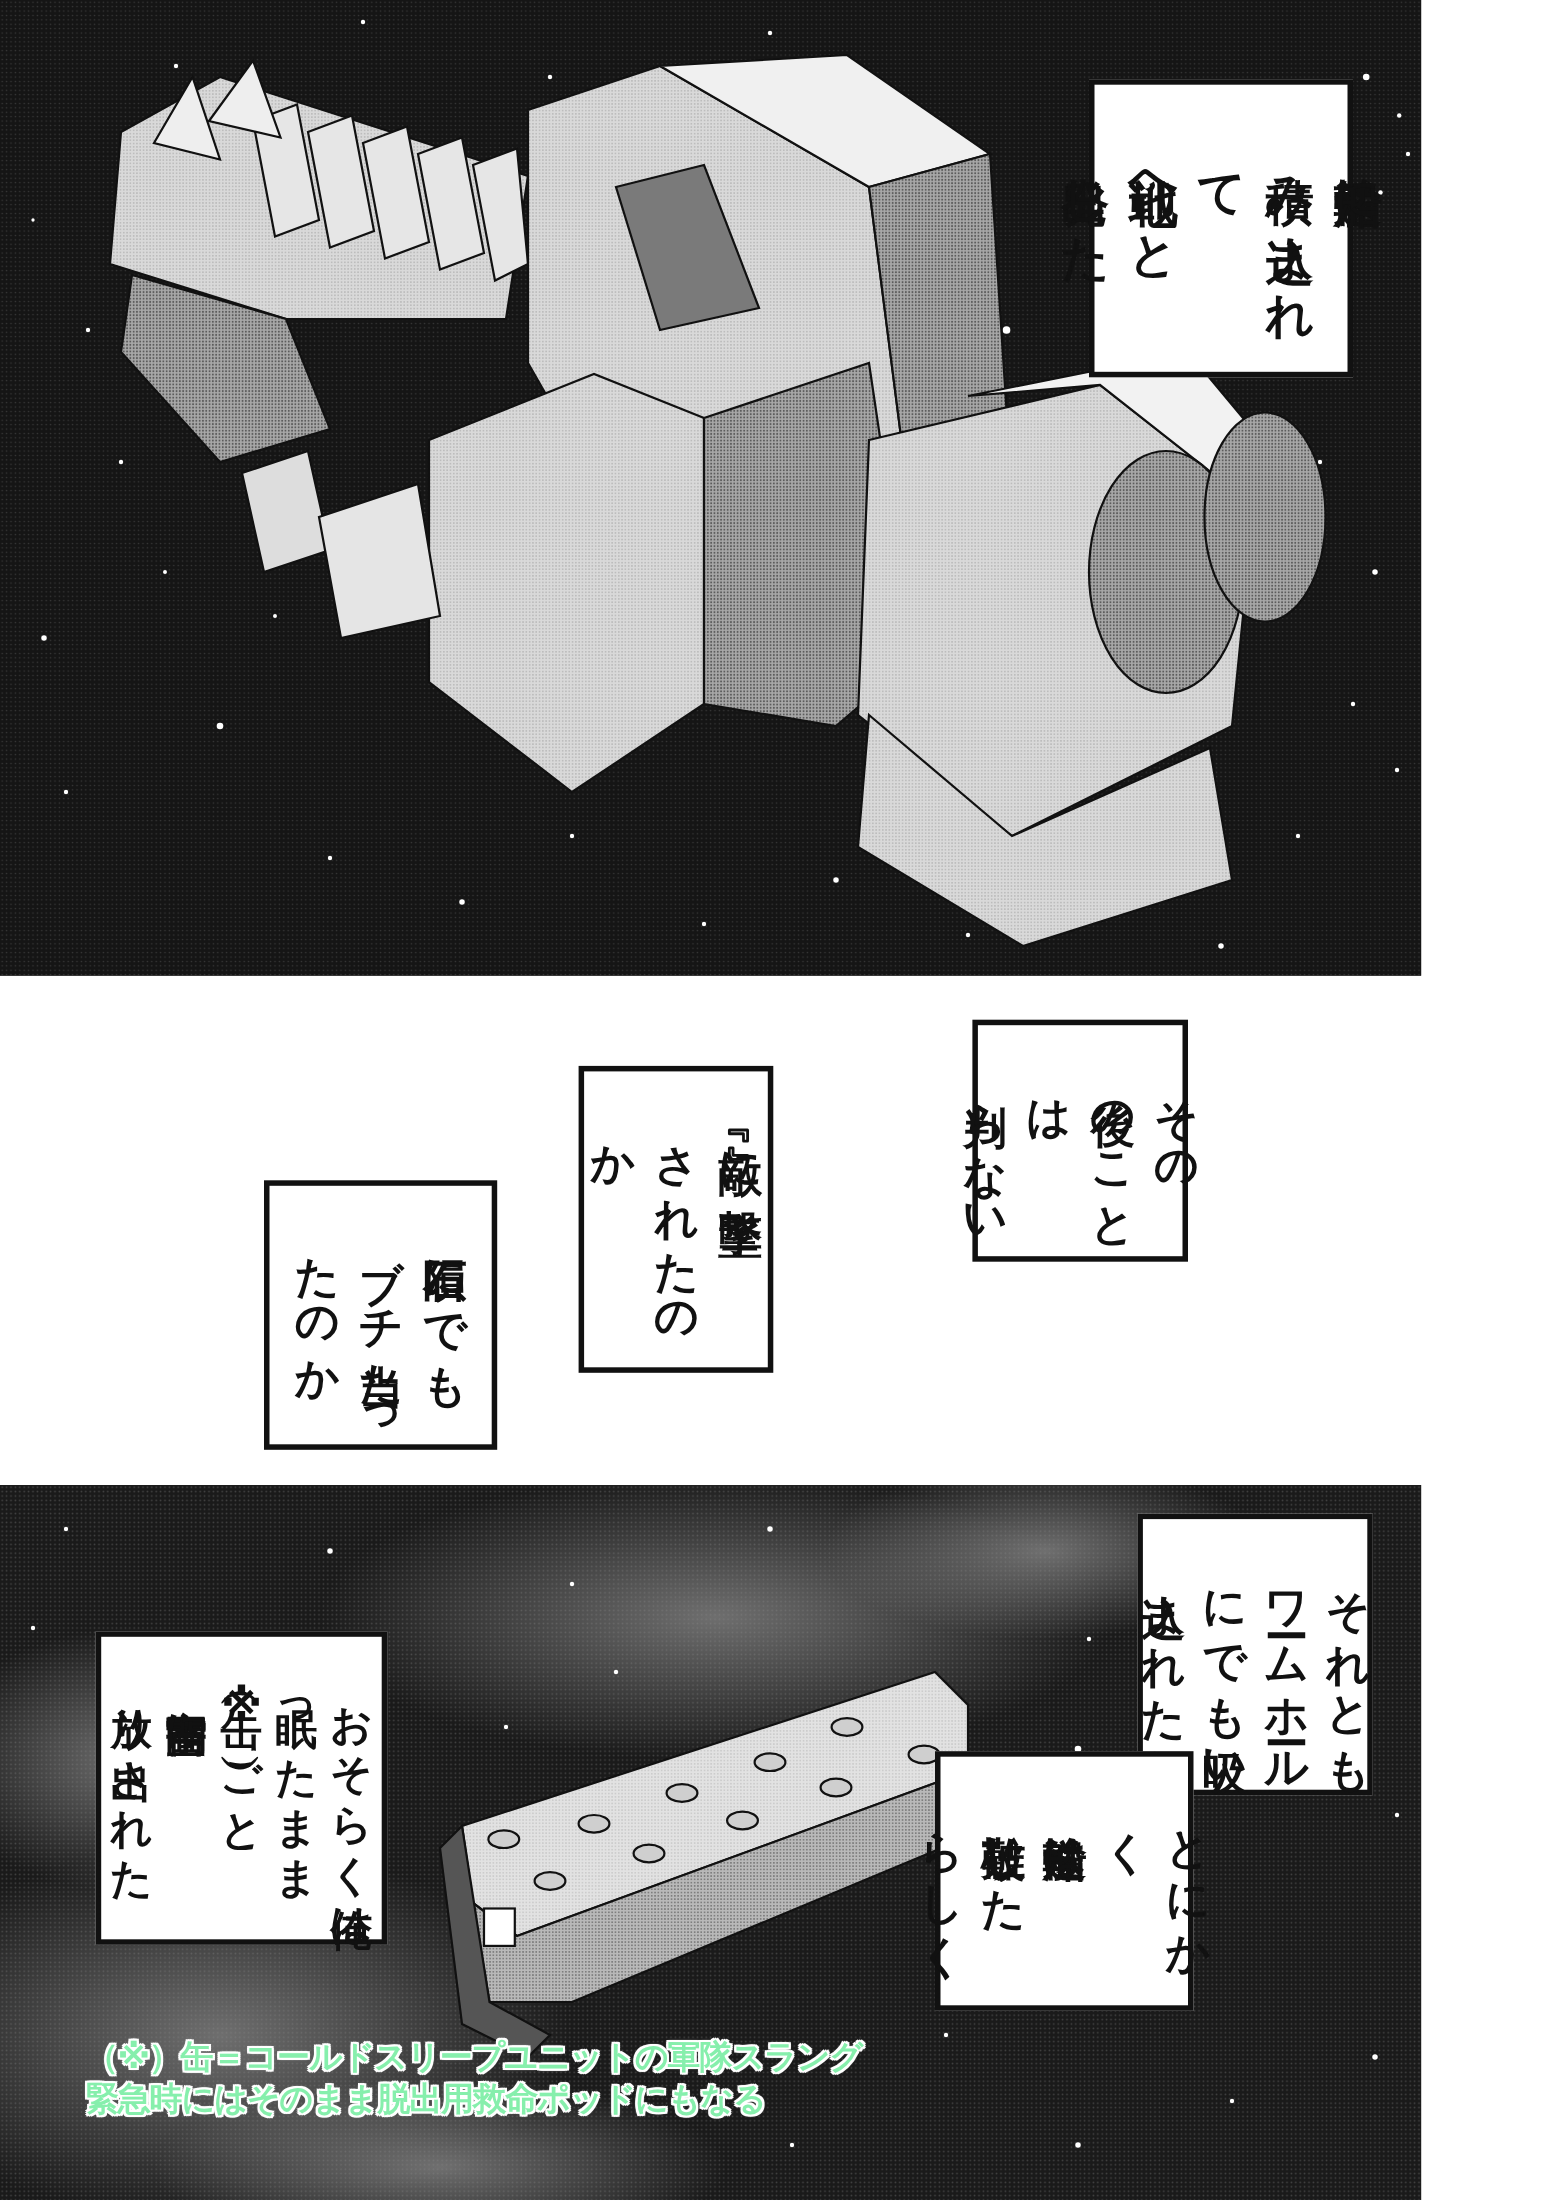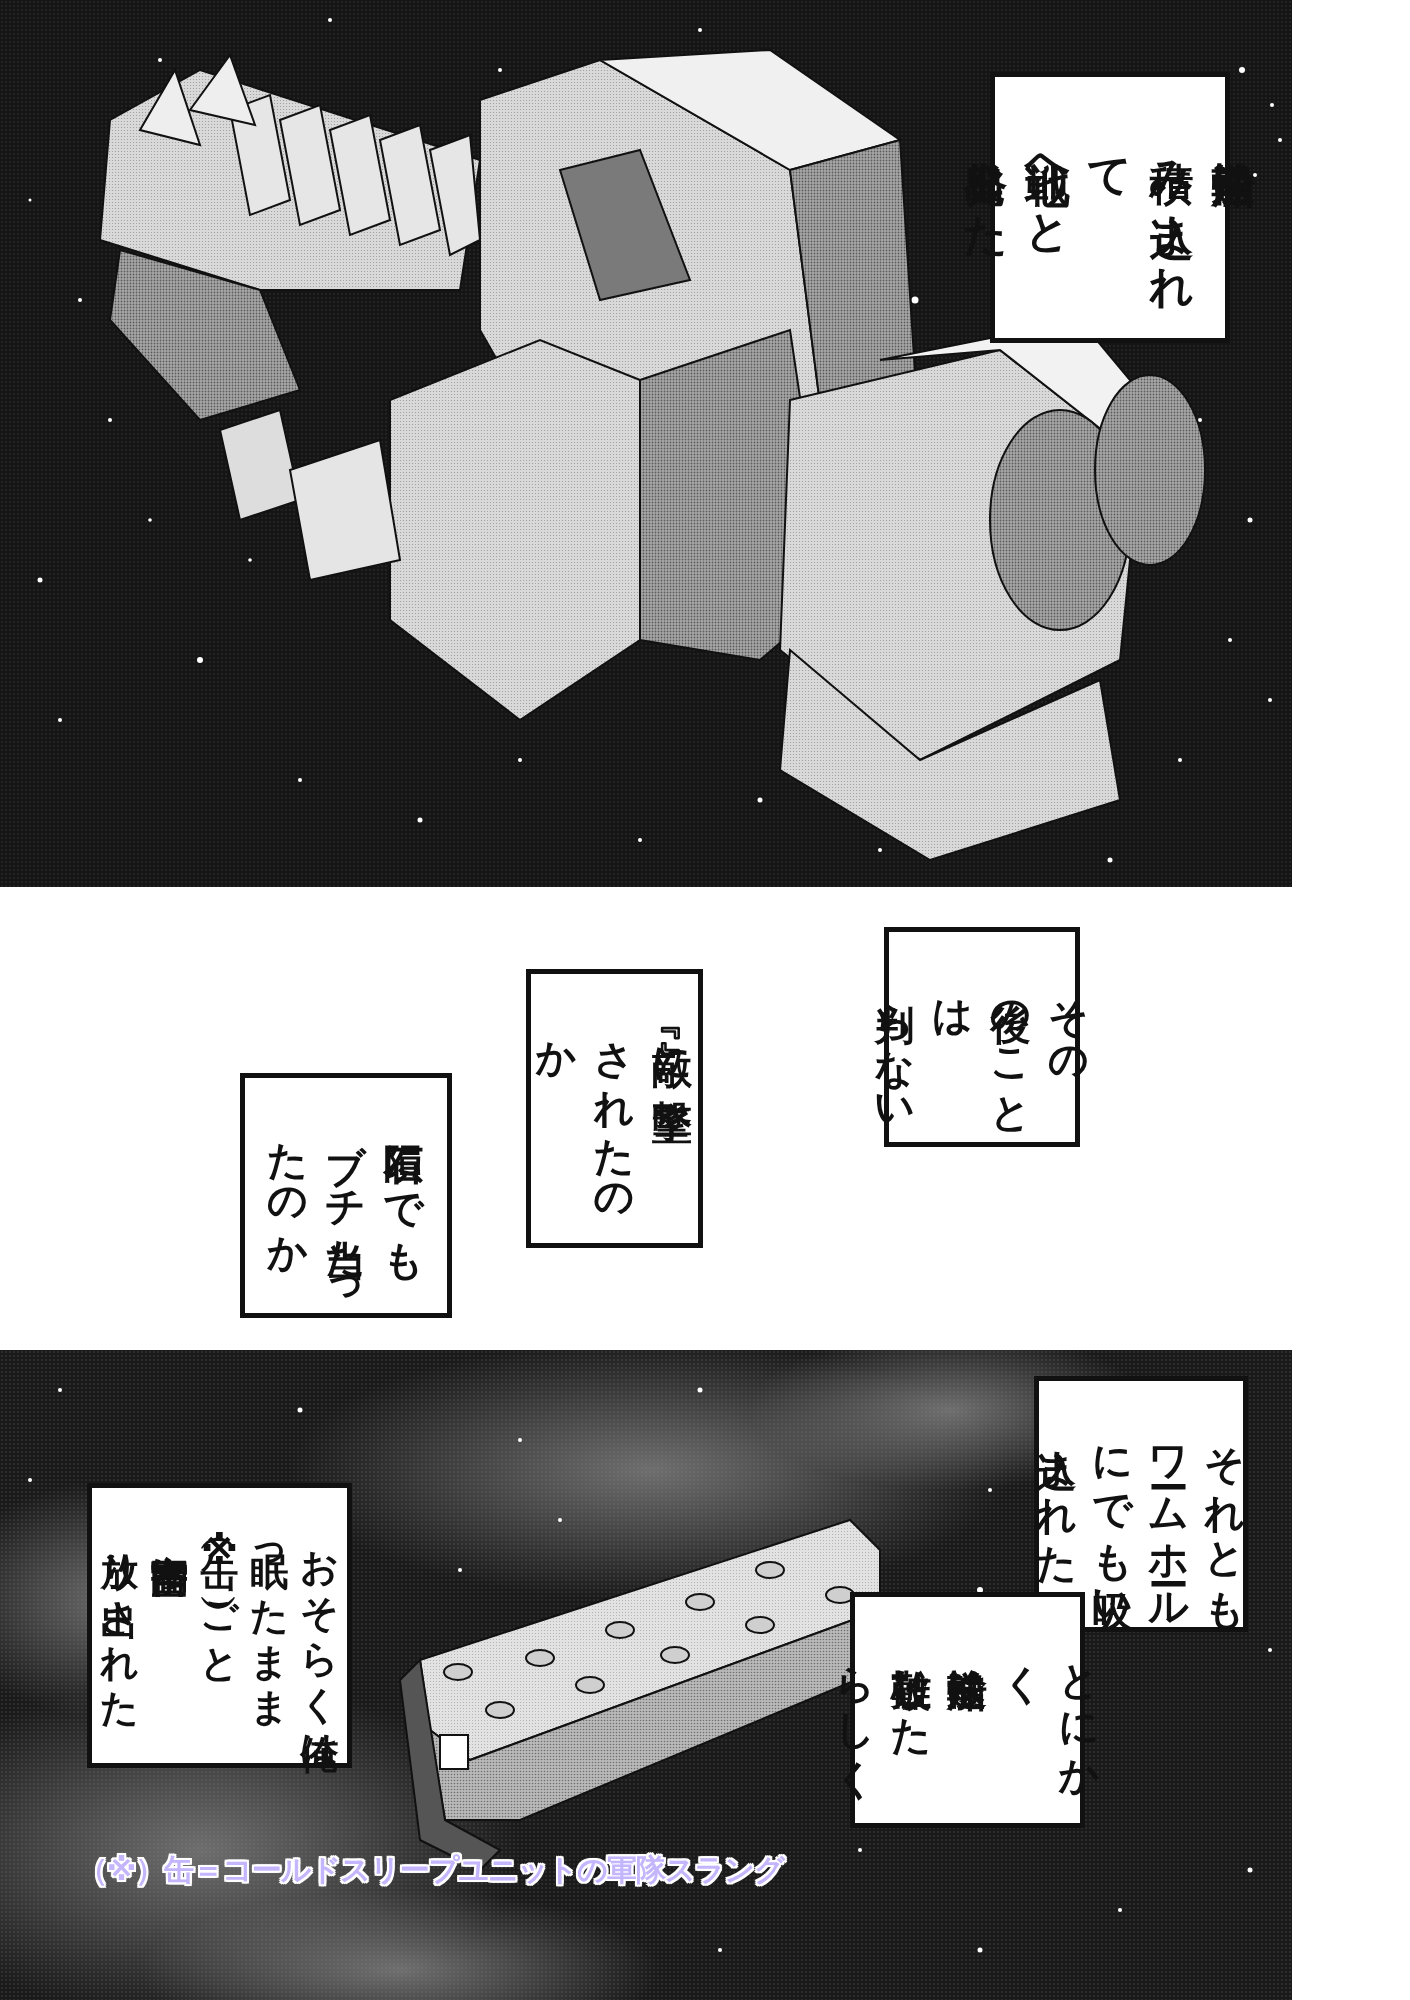--- a/index.html
+++ b/index.html
@@ -6,21 +6,21 @@
   body { width:1410px; height:2000px; position:relative; overflow:hidden;
          font-family:"DejaVu Sans", "Liberation Sans", sans-serif; }
   .panel { position:absolute; overflow:hidden; background:#141414; }
   .panel svg { position:absolute; left:0; top:0; }
   .box { position:absolute; background:#fff; border:5px solid #111; box-sizing:border-box;
          display:flex; justify-content:center; align-items:flex-start; }
   .vtext { writing-mode:vertical-rl; text-orientation:upright; color:#111;
            font-size:44px; line-height:62px; letter-spacing:2px; font-weight:bold;
            white-space:pre; margin-top:58px; }
   .vtext.mid { font-size:40px; line-height:58px; }
-  .footnote { position:absolute; left:78px; color:#c4b5fd; font-size:30px; font-weight:bold;
+  .footnote { position:absolute; left:78px; color:#86efac; font-size:30px; font-weight:bold;
               white-space:nowrap; letter-spacing:-1px;
               text-shadow: 0 0 3px #fff, 0 0 3px #fff, 2px 0 0 #fff, -2px 0 0 #fff, 0 2px 0 #fff, 0 -2px 0 #fff,
                            2px 2px 0 #fff, -2px -2px 0 #fff, 2px -2px 0 #fff, -2px 2px 0 #fff; }
 </style>
 </head>
 <body>
 
 <div class="panel" style="left:0;top:0;width:1292px;height:887px;">
   <svg width="1292" height="887" viewBox="0 0 1292 887">
     <defs>
@@ -231,13 +231,14 @@
     <div class="vtext" style="margin-top: 36px; font-size: 38px; line-height: 50px; white-space: normal;">
       <span style="display: block;">おそらく俺は</span>
       <span style="display: block;">眠ったまま</span>
       <span style="display: block;">缶（※）ごと</span>
       <span style="display: block;">宇宙空間に</span>
       <span style="display: block;">放り出された</span>
     </div>
   </div>
 
   <div class="footnote" style="top:500px;">（※）缶＝コールドスリープユニットの軍隊スラング</div>
+  <div class="footnote" style="top:538px;">緊急時にはそのまま脱出用救命ポッドにもなる</div>
 </div>
 
 </body></html>

